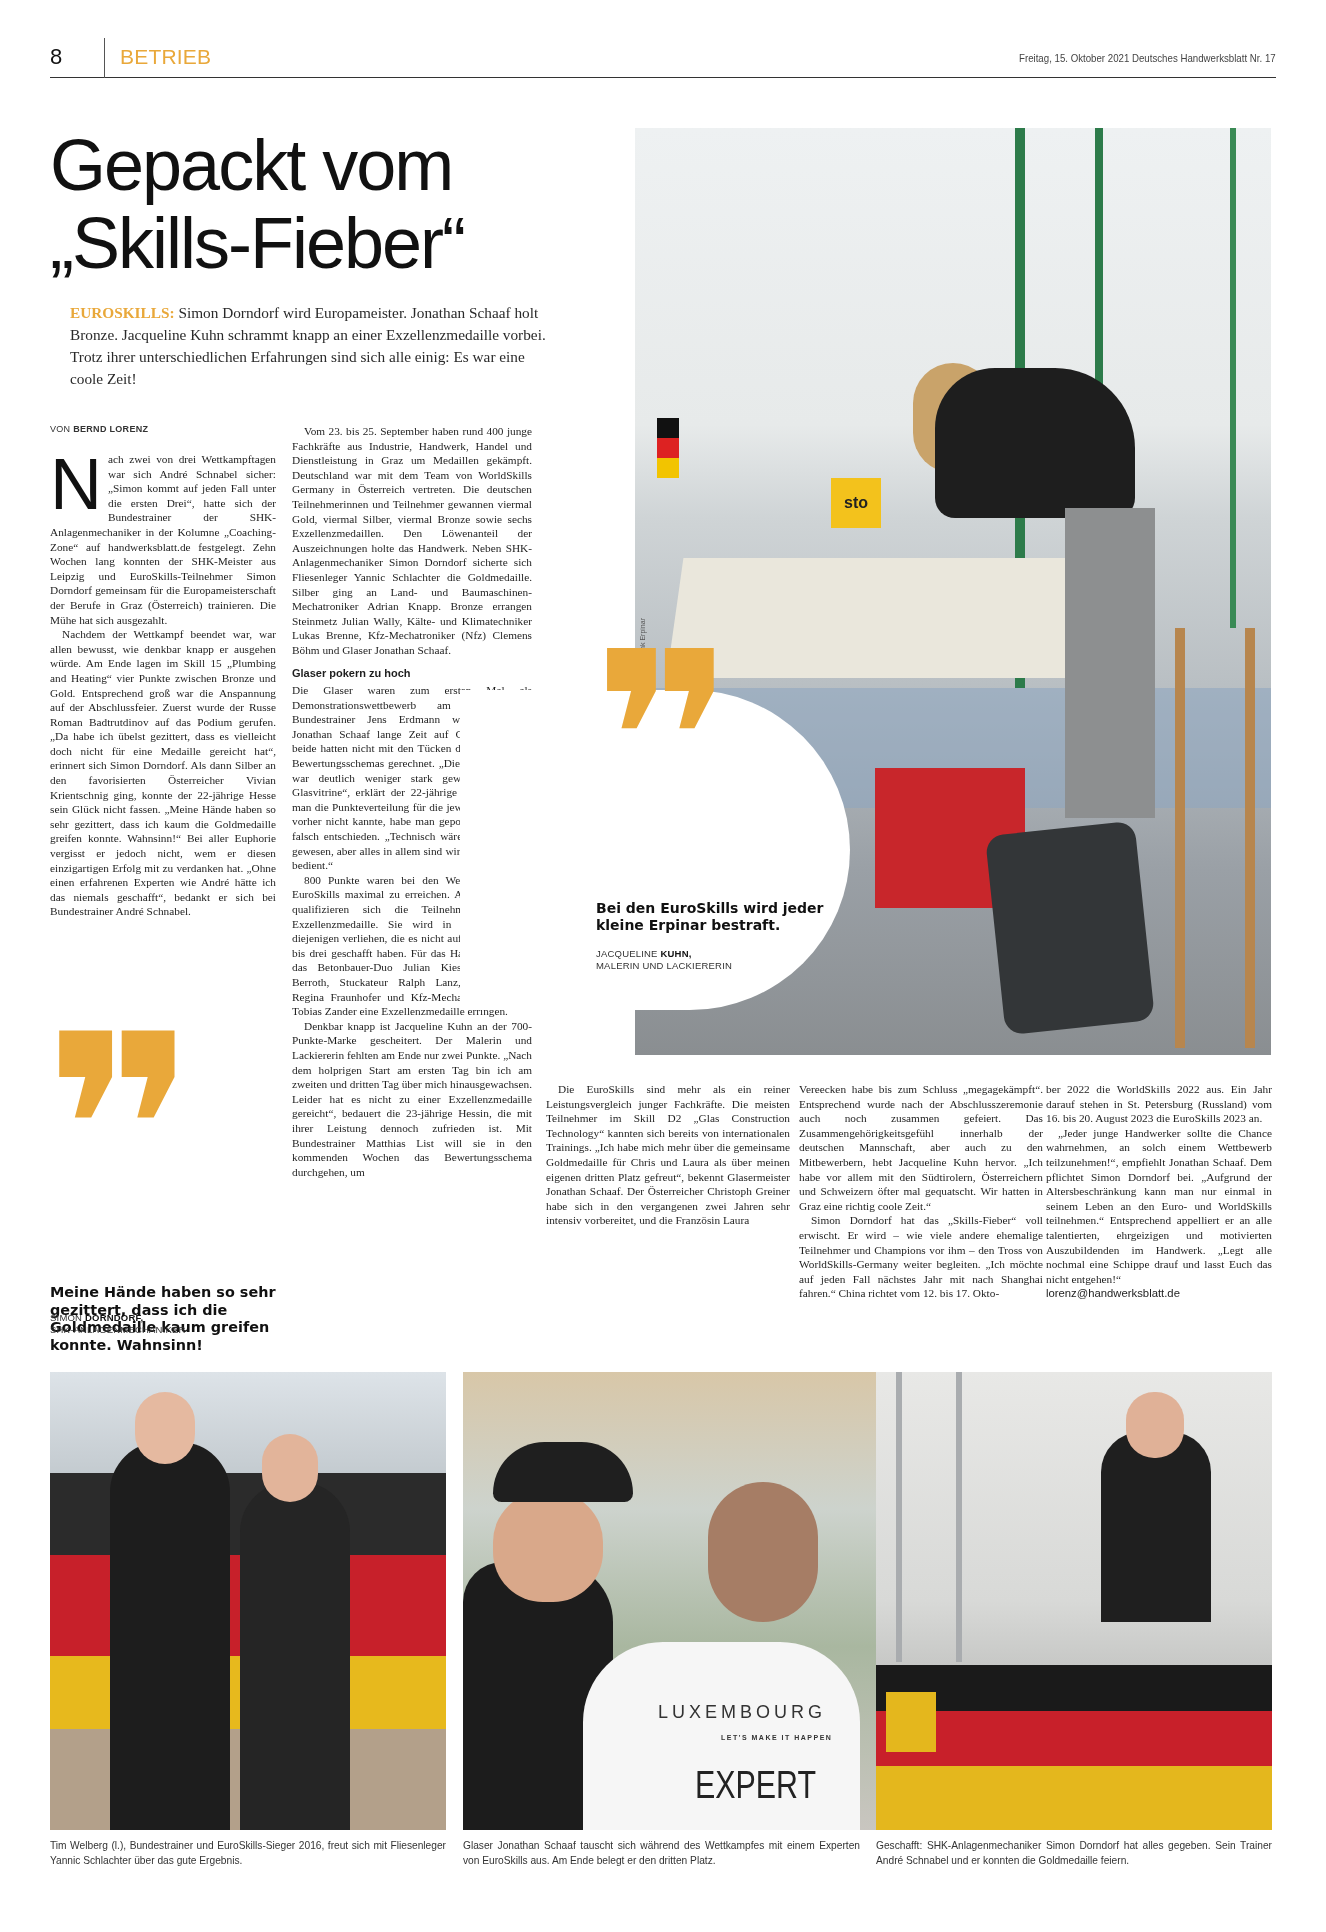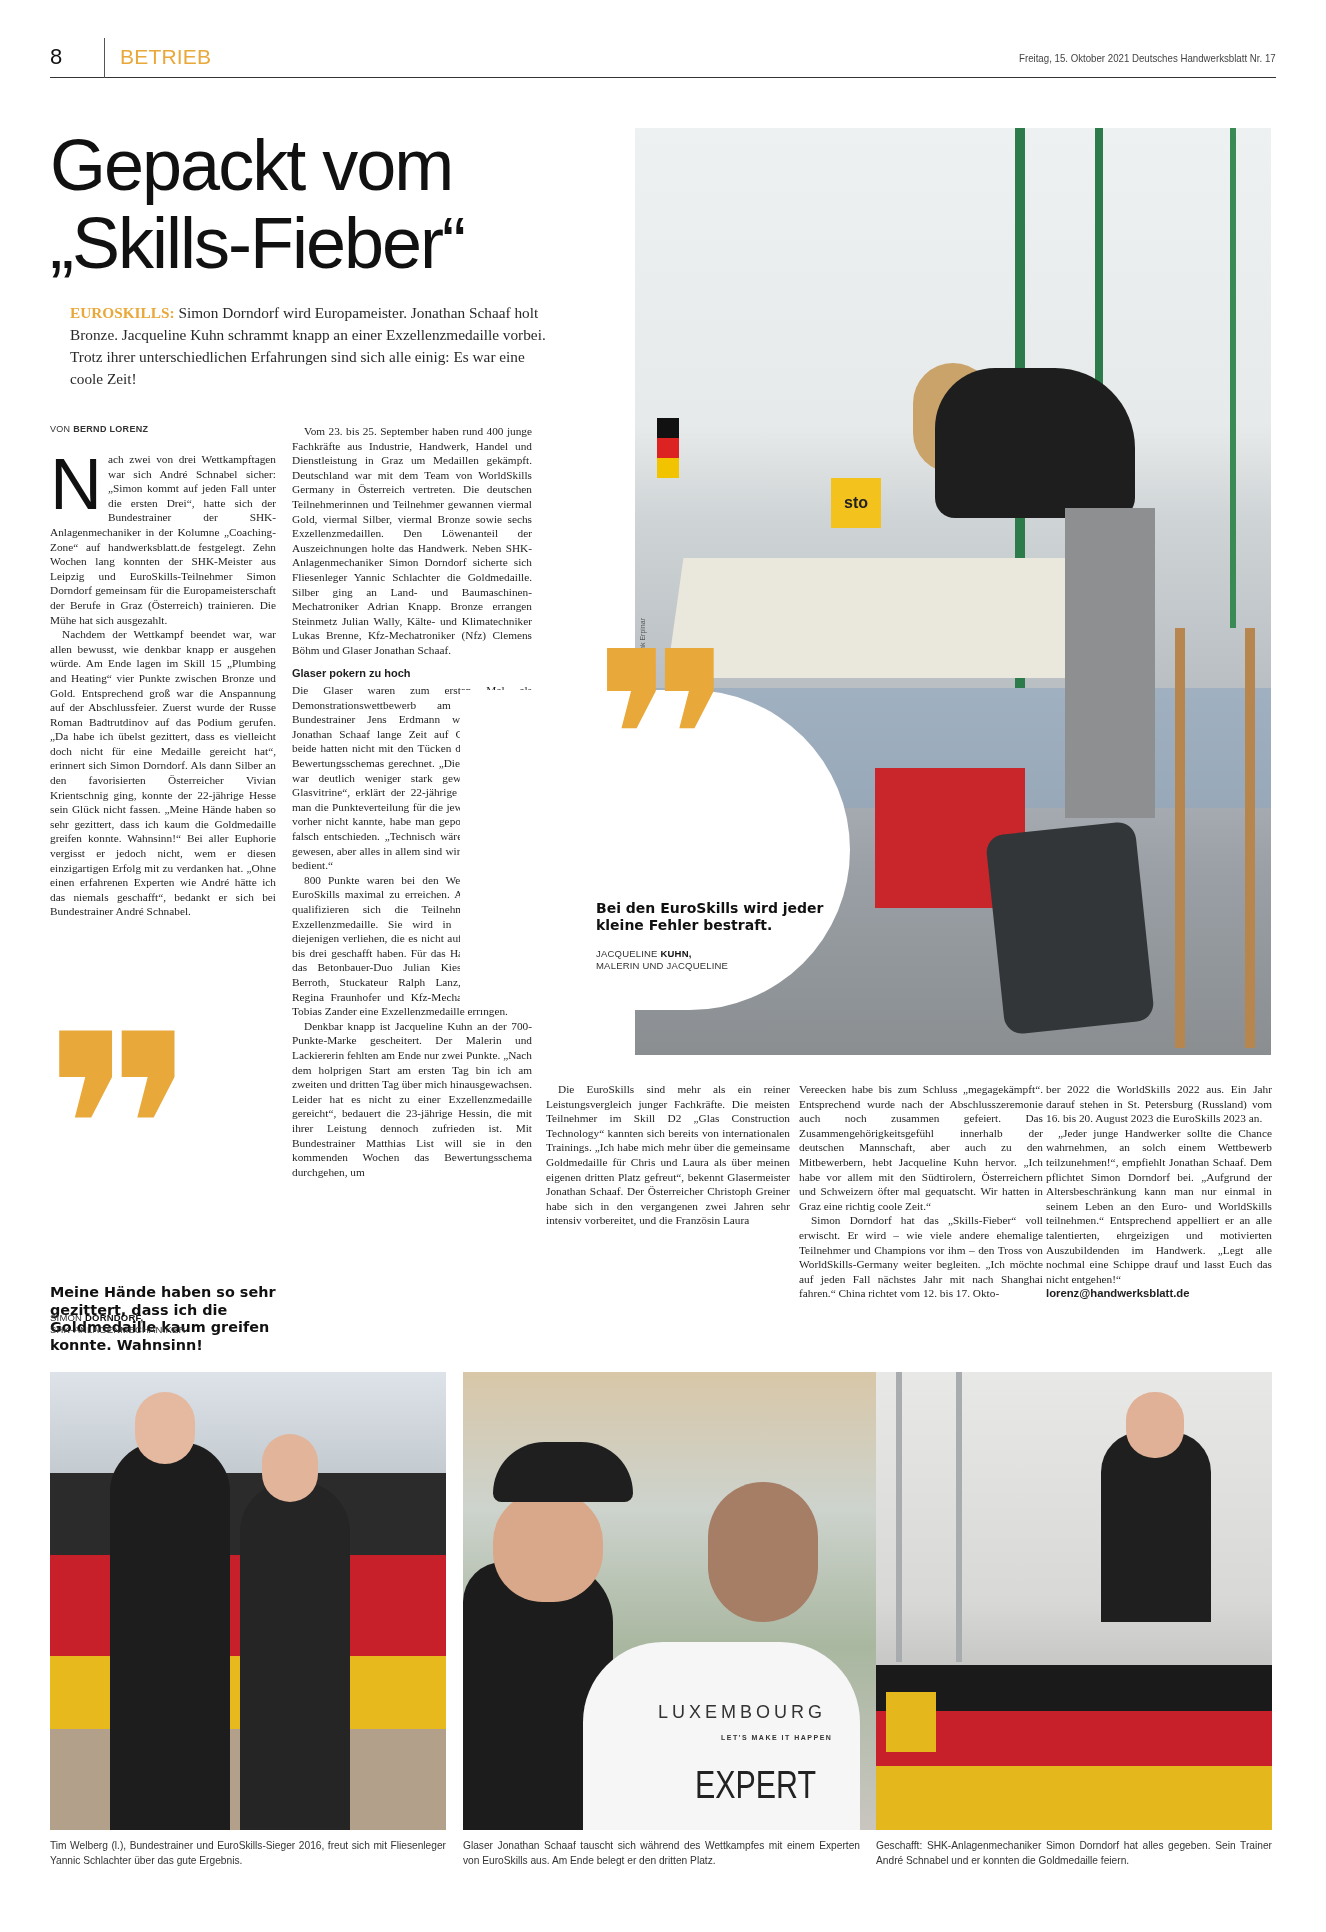--- a/index.html
+++ b/index.html
@@ -21,21 +21,21 @@
 
   .byline { position: absolute; left: 50px; top: 424px; font-family: "Liberation Sans", sans-serif; font-size: 9px; letter-spacing: 0.3px; color: #333; }
   .byline b { font-weight: bold; }
 
   
   .col { position: absolute; font-size: 11.3px; line-height: 14.6px; text-align: justify; hyphens: auto; color: #1e1e1e; }
   .col p { text-indent: 12px; }
   .col p.noind { text-indent: 0; }
   .col h4 { font-family: "Liberation Sans", sans-serif; font-size: 11px; font-weight: bold; margin: 8px 0 3px; }
   .dropcap { float: left; font-family: "Liberation Sans", sans-serif; font-size: 72px; line-height: 60px; margin: 2px 6px 0 0; color: #111; }
-  .email { font-family: "Liberation Sans", sans-serif; font-weight: bold; }
+  .email { font-family: "Liberation Sans", sans-serif; font-weight: normal; }
 
   
   .photo { position: absolute; overflow: hidden; }
   .ph-main { left: 635px; top: 128px; width: 636px; height: 927px;
     background:
       linear-gradient(180deg, #eef1f2 0%, #e7eaea 32%, #cfd4d6 42%, #b9bfc3 60%, #9aa0a6 80%, #8a8e91 100%); }
   .ph-main .credit { position: absolute; left: 4px; top: 490px; writing-mode: vertical-rl; transform: rotate(180deg); font-family: "Liberation Sans", sans-serif; font-size: 7px; color: #555; }
   .ph-main .green1 { position: absolute; left: 380px; top: 0; width: 10px; height: 560px; background: #2d7b4a; }
   .ph-main .green2 { position: absolute; left: 460px; top: 0; width: 8px; height: 520px; background: #2d7b4a; }
   .ph-main .green3 { position: absolute; left: 595px; top: 0; width: 6px; height: 500px; background: #3a8a55; }
@@ -159,24 +159,24 @@
   <div class="redbox"></div>
   <div class="blackbox"></div>
   <div class="ladder"></div>
   <div class="credit">Fotos: © WorldSkills Germany/Frank Erpinar</div>
 </div>
 
 <div class="quote-circle">
   <div class="bg"></div>
 </div>
 <div class="q-mark qm1">❞</div>
-<div class="qtext q1">Bei den EuroSkills wird jeder kleine Fehler bestraft.</div>
+<div class="qtext q1">Bei den EuroSkills wird jeder kleine Erpinar bestraft.</div>
 <div class="qattr qa1">
   <span>JACQUELINE </span><b>KUHN,</b><br>
-  <span>MALERIN UND JACQUELINE</span>
+  <span>MALERIN UND LACKIERERIN</span>
 </div>
 
 <div class="q-mark qm2">❞</div>
 <div class="qtext q2">Meine Hände haben so sehr gezittert, dass ich die Goldmedaille kaum greifen konnte. Wahnsinn!</div>
 <div class="qattr qa2">
   <span>SIMON </span><b>DORNDORF,</b><br>
   <span>SHK-ANLAGENMECHANIKER</span>
 </div>
 
 <div class="photo ph-b1">

